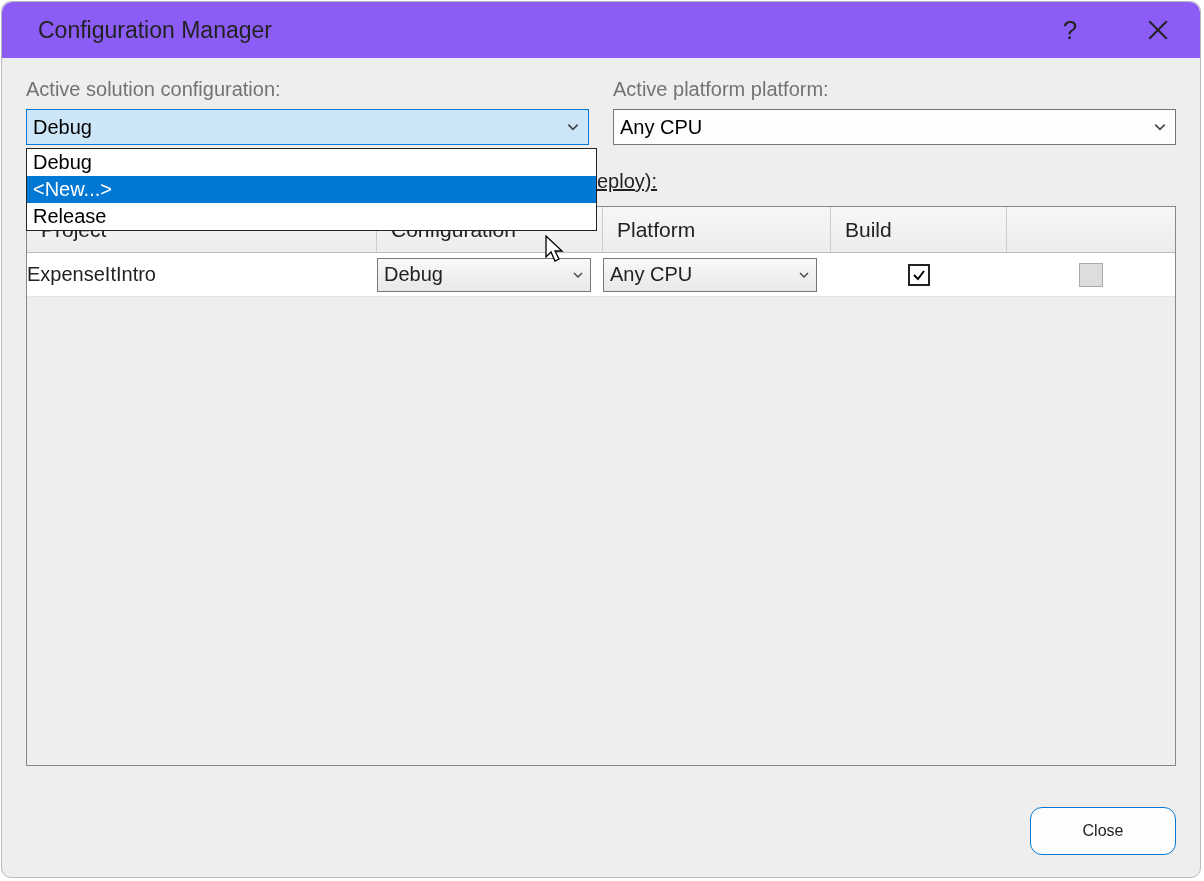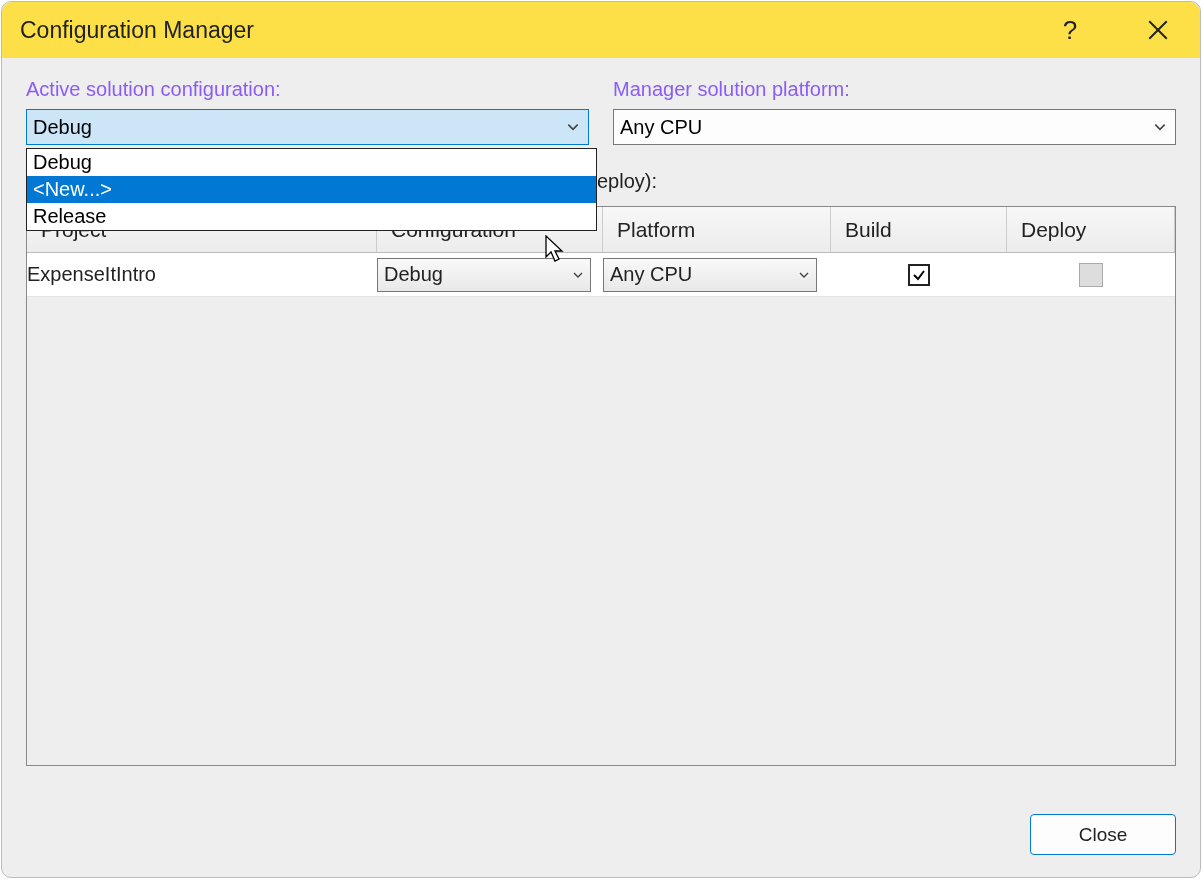--- a/index.html
+++ b/index.html
@@ -15,24 +15,24 @@
     height: 877px;
     border: 1px solid #bbb;
     border-radius: 10px;
     background: #eeeeee;
     position: relative;
     margin: 1px;
     overflow: hidden;
   }
   .titlebar {
     height: 56px;
-    background: #fde047;
-    display: flex;
-    align-items: center;
-    padding: 0 18px 0 18px;
+    background: #8b5cf6;
+    display: flex;
+    align-items: center;
+    padding: 0 18px 0 36px;
     border-radius: 10px 10px 0 0;
   }
   .titlebar-title {
     font-size: 23px;
     color: #222;
     flex: 1;
   }
   .titlebar-btn {
     width: 48px;
     height: 48px;
@@ -50,21 +50,21 @@
     top: 56px; left: 0; right: 0; bottom: 0;
     padding: 20px 24px;
   }
   .top-row {
     display: flex;
     gap: 24px;
   }
   .field-group { flex: 1; }
   .field-label {
     font-size: 20px;
-    color: #8b5cf6;
+    color: #737373;
     margin-bottom: 8px;
     display: block;
   }
   .combo {
     width: 100%;
     height: 36px;
     background: #fdfdfd;
     border: 1px solid #777;
     display: flex;
     align-items: center;
@@ -98,20 +98,21 @@
     background: #0078d4;
     color: #fff;
   }
   .subtitle {
     font-size: 20px;
     color: #222;
     position: absolute;
     left: 595px;
     top: 112px;
     white-space: nowrap;
+    text-decoration: underline;
   }
   .grid-area {
     position: absolute;
     left: 24px;
     right: 24px;
     top: 148px;
     height: 560px;
     border: 1px solid #888;
     background: #eeeeee;
   }
@@ -171,25 +172,25 @@
   .checkbox.disabled {
     border:1px solid #aaa;
     background:#ddd;
     width:24px;height:24px;
   }
   .close-btn {
     position: absolute;
     right: 24px;
     bottom: 22px;
     width: 146px;
-    height: 41px;
+    height: 48px;
     background: #fdfdfd;
     border: 1px solid #0078d4;
-    border-radius: 4px;
-    font-size: 19px;
+    border-radius: 12px;
+    font-size: 16px;
     color: #222;
     cursor:pointer;
   }
   .cursor {
     position:absolute;
     left: 543px;
     top: 233px;
     z-index: 50;
     pointer-events:none;
   }
@@ -215,39 +216,38 @@
       <div class="field-group">
         <label class="field-label">Active solution configuration:</label>
         <div class="combo open">
           <span class="combo-text">Debug</span>
           <svg class="chev" viewBox="0 0 12 12">
               <polyline points="2,4 6,8 10,4" fill="none" stroke="#444" stroke-width="1.4"></polyline>
             </svg>
         </div>
       </div>
       <div class="field-group">
-        <label class="field-label">Manager solution platform:</label>
+        <label class="field-label">Active platform platform:</label>
         <div class="combo">
           <span class="combo-text">Any CPU</span>
           <svg class="chev" viewBox="0 0 12 12">
               <polyline points="2,4 6,8 10,4" fill="none" stroke="#444" stroke-width="1.4"></polyline>
             </svg>
         </div>
       </div>
     </div>
 
     <div class="subtitle">eploy):</div>
 
     <div class="grid-area">
       <div class="grid-header">
         <div class="gh col-project">Project</div>
         <div class="gh col-config">Configuration</div>
         <div class="gh col-platform">Platform</div>
         <div class="gh col-build">Build</div>
-        <div class="gh col-deploy">Deploy</div>
       </div>
       <div class="grid-row">
         <div class="gc col-project">ExpenseItIntro</div>
         <div class="gc col-config">
           <div class="cell-combo">
             <span>Debug</span>
             <svg class="sm-chev" viewBox="0 0 12 12">
                 <polyline points="2,4 6,8 10,4" fill="none" stroke="#444" stroke-width="1.4"></polyline>
               </svg>
           </div>

